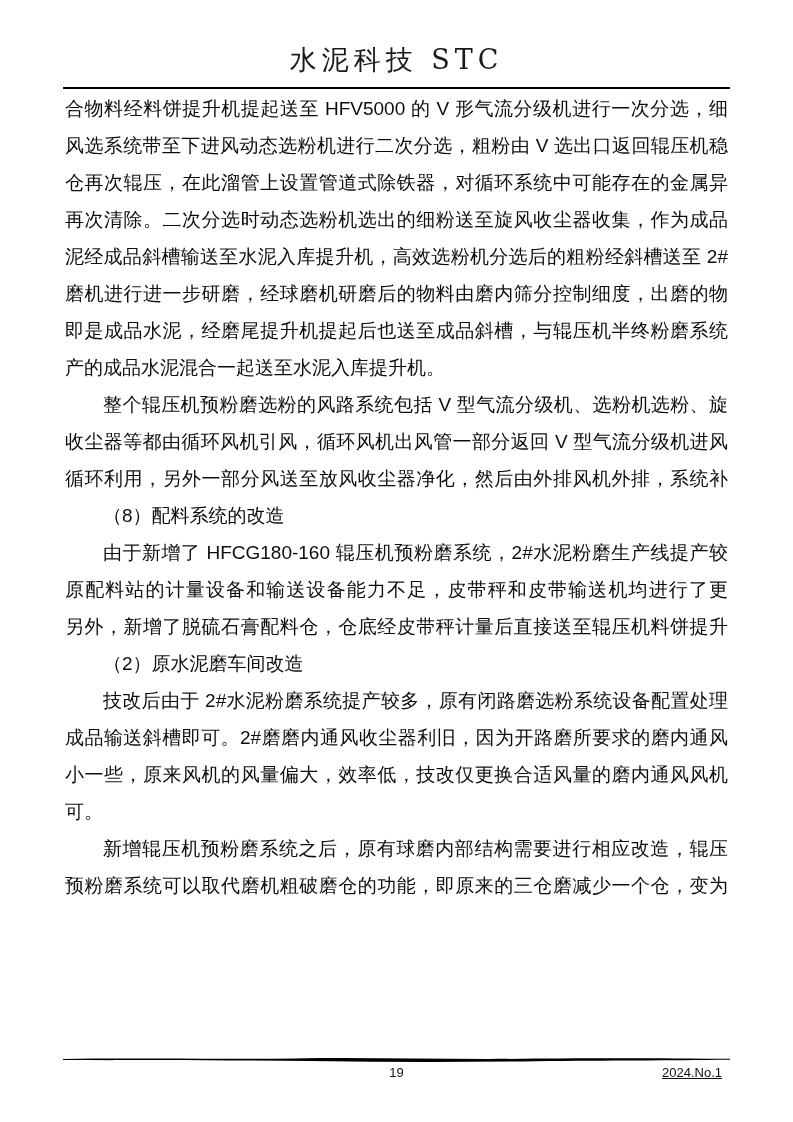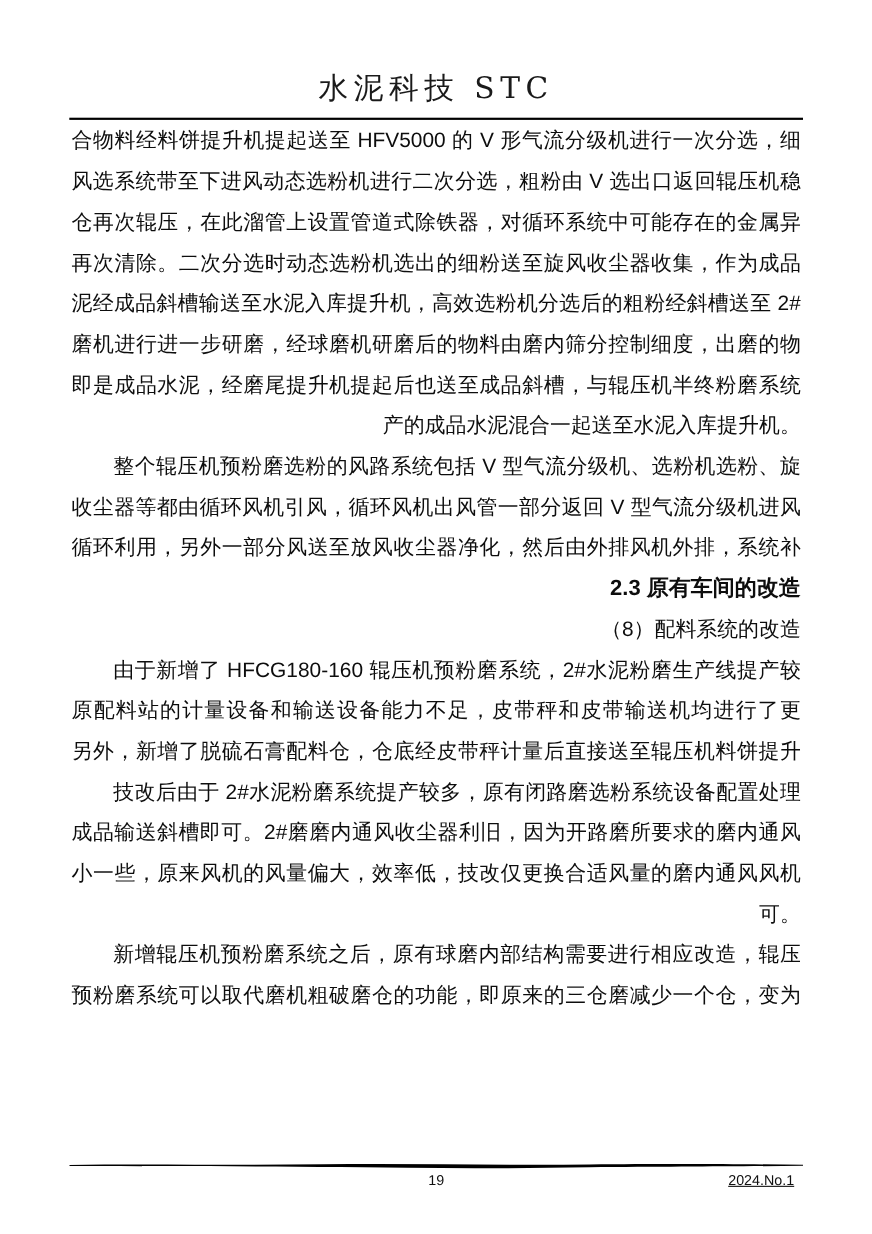--- a/index.html
+++ b/index.html
@@ -6,21 +6,21 @@
   html, body { background: #fff; }
   .page {
     position: relative;
     width: 793px;
     height: 1122px;
     background: #ffffff;
     color: #000;
     overflow: hidden;
     font-family: "Liberation Sans", serif;
   }
-  .header { padding-top: 62px; text-align: center; }
+  .header { padding-top: 42px; text-align: center; }
   .journal-title {
     display: inline-block;
     font-family: "DejaVu Serif", serif;
     font-size: 27px;
     letter-spacing: 5px;
     color: #1a1a1a;
   }
   .header-rule {
     margin: 9px 63px 0 63px;
     border-bottom: 2px solid #000;
@@ -29,21 +29,21 @@
     margin: 1px 65px 0 65px;
   }
   .para { }
   .line {
     height: 37px;
     line-height: 37px;
     font-size: 19px;
     color: #0d0d0d;
     white-space: nowrap;
     overflow: hidden;
-    text-align: right;
+    text-align: left;
   }
   .line.just {
     white-space: normal;
     text-align: justify;
     text-align-last: justify;
   }
   .line.indent { text-indent: 2em; }
   .para.heading .line {
     font-family: "Liberation Sans", sans-serif;
     font-weight: bold;
@@ -97,30 +97,30 @@
         <div class="line just">泥经成品斜槽输送至水泥入库提升机，高效选粉机分选后的粗粉经斜槽送至 2#球</div>
         <div class="line just">磨机进行进一步研磨，经球磨机研磨后的物料由磨内筛分控制细度，出磨的物料</div>
         <div class="line just">即是成品水泥，经磨尾提升机提起后也送至成品斜槽，与辊压机半终粉磨系统生</div>
         <div class="line">产的成品水泥混合一起送至水泥入库提升机。</div>
       </div>
       <div class="para body">
         <div class="line just indent">整个辊压机预粉磨选粉的风路系统包括 V 型气流分级机、选粉机选粉、旋风</div>
         <div class="line just">收尘器等都由循环风机引风，循环风机出风管一部分返回 V 型气流分级机进风口</div>
         <div class="line just">循环利用，另外一部分风送至放风收尘器净化，然后由外排风机外排，系统补风</div>
       </div>
-      <div class="para heading">
-        <div class="line">2.3 原有车间的改造</div>
-      </div>
       <div class="para body">
         <div class="line indent">（8）配料系统的改造</div>
       </div>
       <div class="para body">
         <div class="line just indent">由于新增了 HFCG180-160 辊压机预粉磨系统，2#水泥粉磨生产线提产较多，</div>
         <div class="line just">原配料站的计量设备和输送设备能力不足，皮带秤和皮带输送机均进行了更换。</div>
         <div class="line just">另外，新增了脱硫石膏配料仓，仓底经皮带秤计量后直接送至辊压机料饼提升机。</div>
+      </div>
+      <div class="para body">
+        <div class="line indent">（2）原水泥磨车间改造</div>
       </div>
       <div class="para body">
         <div class="line just indent">技改后由于 2#水泥粉磨系统提产较多，原有闭路磨选粉系统设备配置处理能</div>
         <div class="line just">成品输送斜槽即可。2#磨磨内通风收尘器利旧，因为开路磨所要求的磨内通风量</div>
         <div class="line just">小一些，原来风机的风量偏大，效率低，技改仅更换合适风量的磨内通风风机即</div>
         <div class="line">可。</div>
       </div>
       <div class="para body">
         <div class="line just indent">新增辊压机预粉磨系统之后，原有球磨内部结构需要进行相应改造，辊压机</div>
         <div class="line just">预粉磨系统可以取代磨机粗破磨仓的功能，即原来的三仓磨减少一个仓，变为两</div>

